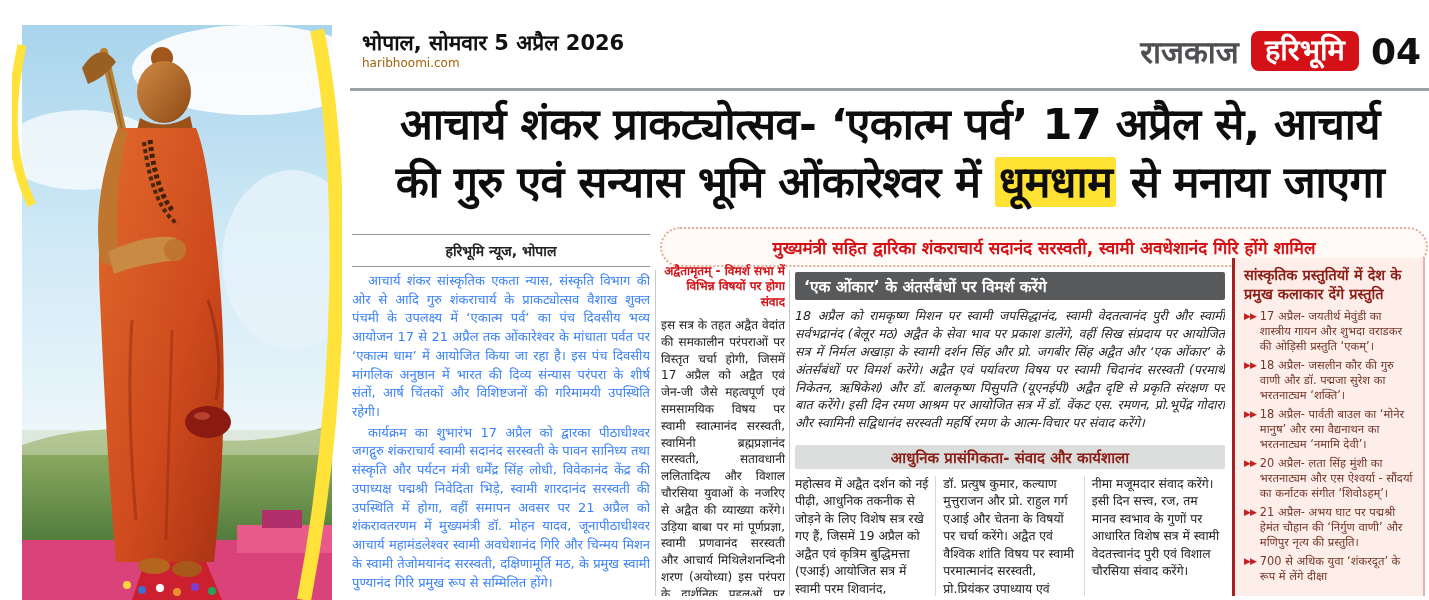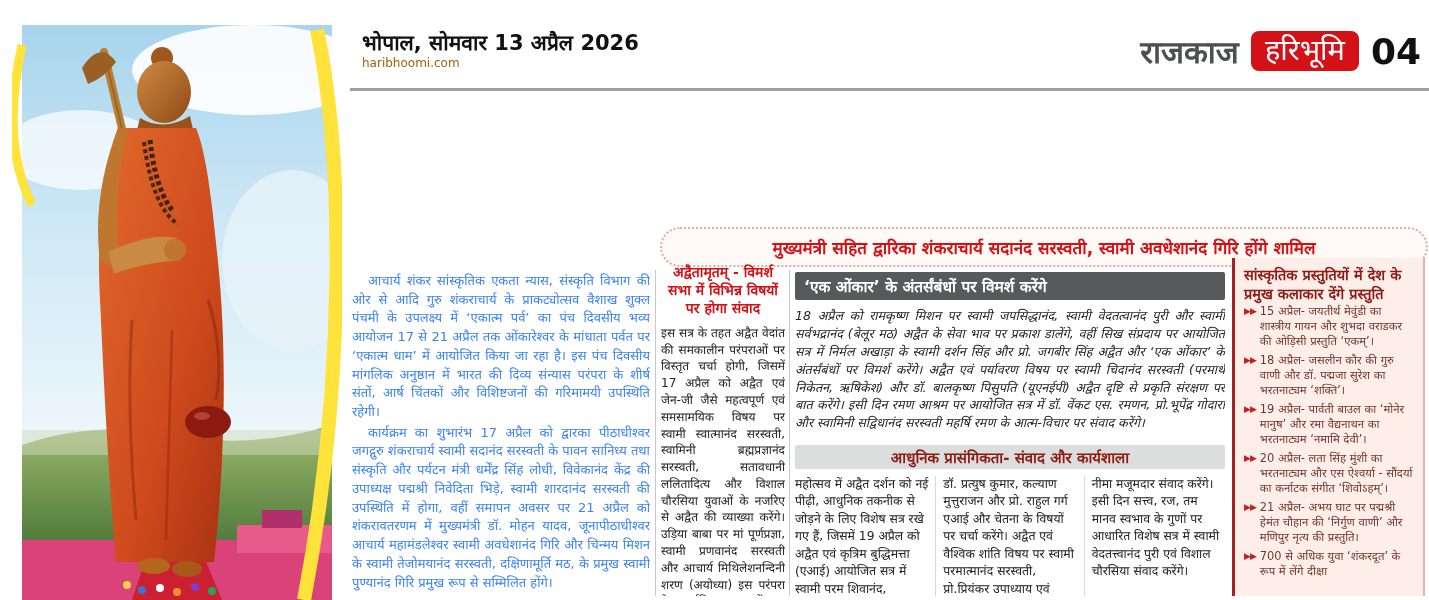--- a/index.html
+++ b/index.html
@@ -8,21 +8,21 @@
 
   
   .photo{position:absolute;left:12px;top:0;width:330px;height:600px;}
 
   
   .hdr-left{position:absolute;left:362px;top:28px;}
   .hdr-date{font-size:21px;font-weight:bold;color:#111;}
   .hdr-site{font-size:12px;color:#a16207;margin-top:0;}
   .hdr-right{position:absolute;right:8px;top:30px;display:flex;align-items:center;gap:12px;}
   .hdr-section{font-size:31px;font-weight:bold;color:#4d4f52;margin-left:45px;}
-  .hdr-brand{background:#d41117;color:#fff;font-size:29px;font-weight:normal;
+  .hdr-brand{background:#d41117;color:#fff;font-size:29px;font-weight:bold;
              padding:4px 14px;border-radius:8px;line-height:1.1;}
   .hdr-page{font-size:36px;font-weight:bold;color:#111;}
   .hdr-rule{position:absolute;left:350px;right:0;top:88px;height:3px;background:#9aa0a6;}
 
   
   .headline{position:absolute;left:356px;top:96px;width:1068px;text-align:center;
             font-size:43px;line-height:1.34;font-weight:800;color:#0d0d0d;letter-spacing:-0.5px;}
   .hl-highlight{background:#ffe233;padding:0 4px;border-radius:3px;}
 
   
@@ -35,40 +35,40 @@
   .banner span{color:#d41117;font-weight:bold;font-size:17px;}
 
   
   .col1{position:absolute;left:352px;top:272px;width:298px;height:322px;overflow:hidden;
         font-size:13px;line-height:1.44;text-align:justify;color:#3b82f6;}
   .col1 p{margin:0 0 2px 0;text-indent:16px;}
   .vline{position:absolute;top:270px;bottom:4px;width:1px;background:#c6c8ca;}
   .v1{left:655px;} .v2{left:789px;}
 
   .col2{position:absolute;left:661px;top:264px;width:124px;height:332px;overflow:hidden;}
-  .col2-head{color:#d41117;font-weight:bold;font-size:14px;line-height:1.28;text-align:center;
+  .col2-head{color:#d41117;font-weight:bold;font-size:12px;line-height:1.28;text-align:right;
              margin-bottom:7px;}
   .col2-body{font-size:12px;line-height:1.4;text-align:justify;color:#222;}
 
   .mid{position:absolute;left:795px;top:272px;width:430px;height:324px;overflow:hidden;}
   .bar1{background:#58595b;color:#ffffff;font-weight:bold;font-size:15.5px;
         padding:3px 9px;border-radius:2px;}
   .mid-body{font-size:12.6px;line-height:1.42;text-align:justify;color:#222;
             margin-top:7px;height:134px;overflow:hidden;font-style:italic;}
   .bar2{background:#dcdddd;color:#8b1d15;font-weight:bold;font-size:15px;text-align:center;
         padding:2px 0;margin-top:4px;border-radius:2px;}
   .subcols{display:flex;margin-top:7px;height:126px;overflow:hidden;}
   .subcol{flex:1;font-size:12.3px;line-height:1.42;color:#222;padding:0 7px;text-align:left;}
   .subcol + .subcol{border-left:1px solid #d8d8d8;}
 
   
   .rightbox{position:absolute;left:1232px;top:258px;width:193px;height:338px;
             background:#fdeeea;border-left:3px solid #a42222;border-right:2px solid #e4b3ad;
             padding:8px 8px 6px 9px;box-sizing:border-box;overflow:hidden;}
-  .rb-head{color:#8b1d15;font-weight:bold;font-size:14.5px;line-height:1.3;}
+  .rb-head{color:#8b1d15;font-weight:bold;font-size:14.5px;line-height:1.3;margin-bottom:5px;}
   .rb-list{list-style:none;margin:0;padding:0;}
   .rb-item{display:flex;align-items:flex-start;margin-bottom:4px;}
   .rb-arrow{color:#c41f1f;font-size:9px;line-height:1.6;margin-right:4px;flex:none;
             letter-spacing:-1px;}
   .rb-text{font-size:11.4px;line-height:1.32;color:#74382b;}
 </style>
 </head>
 <body>
 
 <div class="page">
@@ -135,31 +135,36 @@
       <ellipse cx="190" cy="416" rx="8" ry="4" fill="#c24a36" opacity="0.8"></ellipse>
       <ellipse cx="142" cy="566" rx="16" ry="8" fill="#b5651d"></ellipse>
       <ellipse cx="175" cy="569" rx="15" ry="8" fill="#a8581a"></ellipse>
 
       <path d="M305 30 C 332 160 334 380 292 600" stroke="#ffe23a" stroke-width="14" fill="none"></path>
       <path d="M10 45 C -4 110 -2 160 20 205" stroke="#ffe23a" stroke-width="9" fill="none"></path>
     </svg>
   </div>
 
   <div class="hdr-left">
-    <div class="hdr-date">भोपाल, सोमवार 13 अप्रैल 2026</div>
+    <div class="hdr-date">भोपाल, सोमवार 5 अप्रैल 2026</div>
     <div class="hdr-site">haribhoomi.com</div>
   </div>
   <div class="hdr-right">
     <span class="hdr-section">राजकाज</span>
     <span class="hdr-brand">हरिभूमि</span>
     <span class="hdr-page">04</span>
   </div>
   <div class="hdr-rule"></div>
 
-
+  <h1 class="headline" style="margin:0;">
+    <span>आचार्य शंकर प्राकट्योत्सव- ‘एकात्म पर्व’ 17 अप्रैल से, आचार्य</span><br>
+    <span>की गुरु एवं सन्यास भूमि ओंकारेश्वर में </span><span class="hl-highlight">धूमधाम</span><span> से मनाया जाएगा</span>
+  </h1>
+
+  <div class="byline">हरिभूमि न्यूज, भोपाल</div>
   <div class="banner">
     <span>मुख्यमंत्री सहित द्वारिका शंकराचार्य सदानंद सरस्वती, स्वामी अवधेशानंद गिरि होंगे शामिल</span>
   </div>
 
   <div class="col1">
     <p>आचार्य शंकर सांस्कृतिक एकता न्यास, संस्कृति विभाग की ओर से आदि गुरु शंकराचार्य के प्राकट्योत्सव वैशाख शुक्ल पंचमी के उपलक्ष्य में ‘एकात्म पर्व’ का पंच दिवसीय भव्य आयोजन 17 से 21 अप्रैल तक ओंकारेश्वर के मांधाता पर्वत पर ‘एकात्म धाम’ में आयोजित किया जा रहा है। इस पंच दिवसीय मांगलिक अनुष्ठान में भारत की दिव्य संन्यास परंपरा के शीर्ष संतों, आर्ष चिंतकों और विशिष्टजनों की गरिमामयी उपस्थिति रहेगी।</p>
     <p>कार्यक्रम का शुभारंभ 17 अप्रैल को द्वारका पीठाधीश्वर जगद्गुरु शंकराचार्य स्वामी सदानंद सरस्वती के पावन सानिध्य तथा संस्कृति और पर्यटन मंत्री धर्मेंद्र सिंह लोधी, विवेकानंद केंद्र की उपाध्यक्ष पद्मश्री निवेदिता भिड़े, स्वामी शारदानंद सरस्वती की उपस्थिति में होगा, वहीं समापन अवसर पर 21 अप्रैल को शंकरावतरणम में मुख्यमंत्री डॉ. मोहन यादव, जूनापीठाधीश्वर आचार्य महामंडलेश्वर स्वामी अवधेशानंद गिरि और चिन्मय मिशन के स्वामी तेजोमयानंद सरस्वती, दक्षिणामूर्ति मठ, के प्रमुख स्वामी पुण्यानंद गिरि प्रमुख रूप से सम्मिलित होंगे।</p>
   </div>
   <div class="vline v1"></div>
 
@@ -178,29 +183,29 @@
       <div class="subcol">डॉ. प्रत्युष कुमार, कल्याण मुत्तुराजन और प्रो. राहुल गर्ग एआई और चेतना के विषयों पर चर्चा करेंगे। अद्वैत एवं वैश्विक शांति विषय पर स्वामी परमात्मानंद सरस्वती, प्रो.प्रियंकर उपाध्याय एवं</div>
       <div class="subcol" style="padding-right:0;">नीमा मजूमदार संवाद करेंगे। इसी दिन सत्त्व, रज, तम मानव स्वभाव के गुणों पर आधारित विशेष सत्र में स्वामी वेदतत्त्वानंद पुरी एवं विशाल चौरसिया संवाद करेंगे।</div>
     </div>
   </div>
 
   <div class="rightbox">
     <div class="rb-head">सांस्कृतिक प्रस्तुतियों में देश के प्रमुख कलाकार देंगे प्रस्तुति</div>
     <ul class="rb-list">
       <li class="rb-item">
         <span class="rb-arrow">▶▶</span>
-        <span class="rb-text">15 अप्रैल- जयतीर्थ मेवुंडी का शास्त्रीय गायन और शुभदा वराडकर की ओड़िसी प्रस्तुति ‘एकम्’।</span>
+        <span class="rb-text">17 अप्रैल- जयतीर्थ मेवुंडी का शास्त्रीय गायन और शुभदा वराडकर की ओड़िसी प्रस्तुति ‘एकम्’।</span>
       </li>
       <li class="rb-item">
         <span class="rb-arrow">▶▶</span>
         <span class="rb-text">18 अप्रैल- जसलीन कौर की गुरु वाणी और डॉ. पद्मजा सुरेश का भरतनाट्यम ‘शक्ति’।</span>
       </li>
       <li class="rb-item">
         <span class="rb-arrow">▶▶</span>
-        <span class="rb-text">19 अप्रैल- पार्वती बाउल का ‘मोनेर मानुष’ और रमा वैद्यनाथन का भरतनाट्यम ‘नमामि देवी’।</span>
+        <span class="rb-text">18 अप्रैल- पार्वती बाउल का ‘मोनेर मानुष’ और रमा वैद्यनाथन का भरतनाट्यम ‘नमामि देवी’।</span>
       </li>
       <li class="rb-item">
         <span class="rb-arrow">▶▶</span>
         <span class="rb-text">20 अप्रैल- लता सिंह मुंशी का भरतनाट्यम और एस ऐश्वर्या - सौंदर्या का कर्नाटक संगीत ‘शिवोऽहम्’।</span>
       </li>
       <li class="rb-item">
         <span class="rb-arrow">▶▶</span>
         <span class="rb-text">21 अप्रैल- अभय घाट पर पद्मश्री हेमंत चौहान की ‘निर्गुण वाणी’ और मणिपुर नृत्य की प्रस्तुति।</span>
       </li>
       <li class="rb-item">

